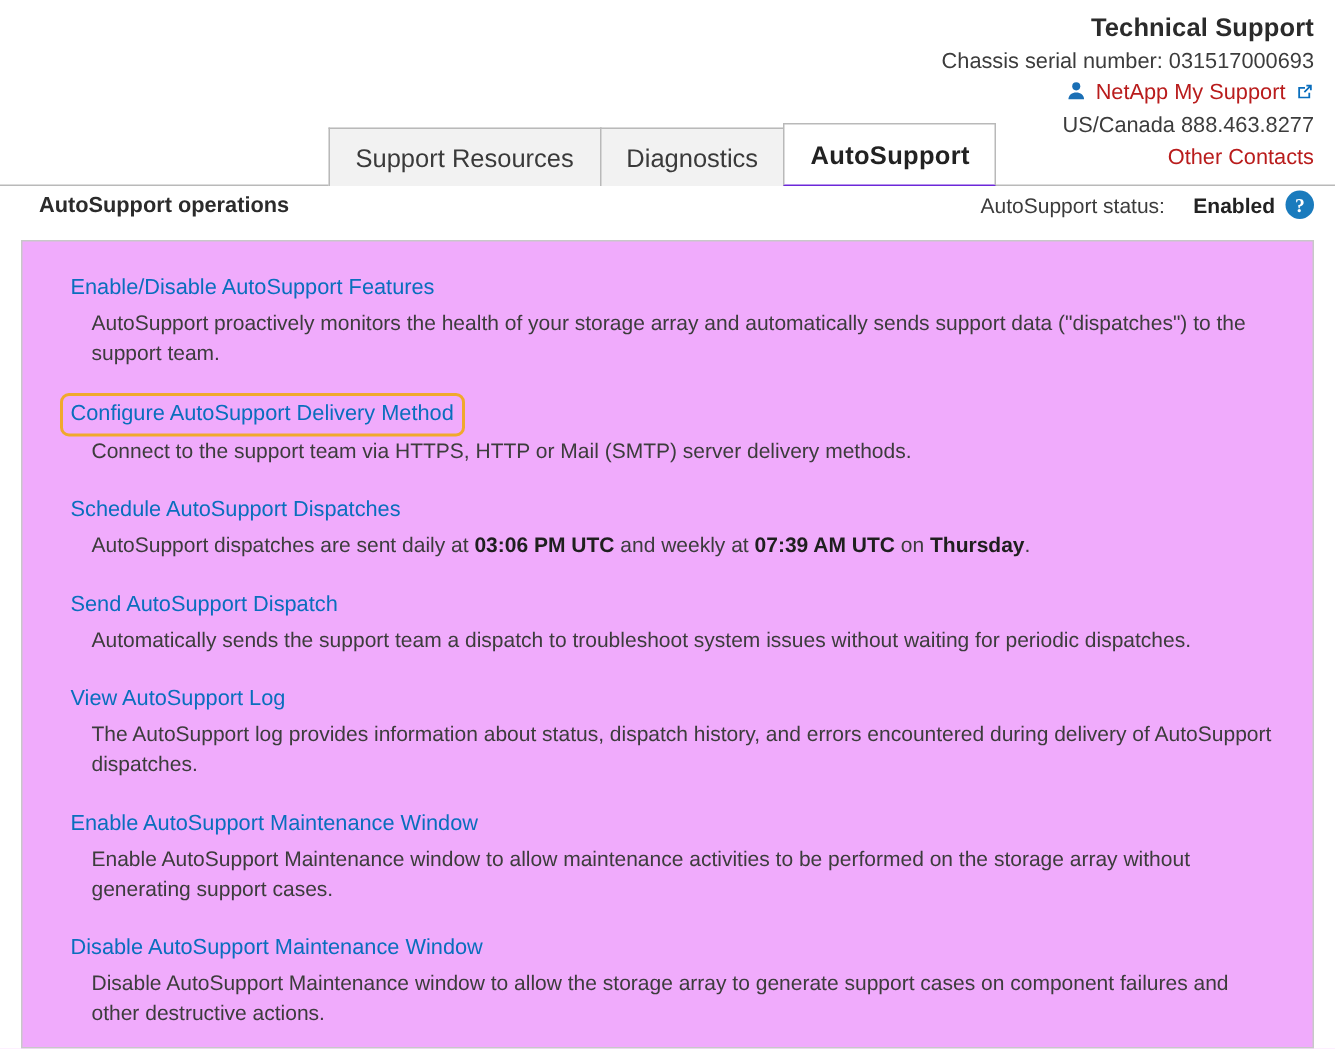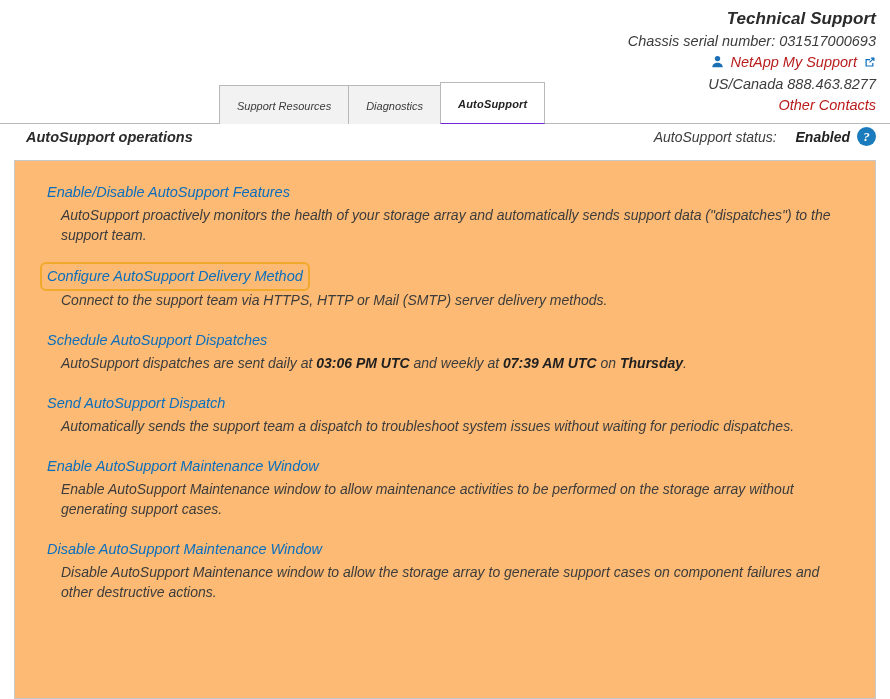--- a/index.html
+++ b/index.html
@@ -11,21 +11,20 @@
     background: #ffffff;
     font-family: "Liberation Sans", sans-serif;
     color: #333333;
     overflow: hidden;
   }
   #page {
     position: relative;
     width: 890px;
     height: 699px;
     background: #ffffff;
-    font-style: italic;
   }
 
   
   .header {
     position: absolute;
     top: 0;
     right: 14px;
     width: 560px;
     text-align: right;
     padding-top: 8px;
@@ -86,21 +85,21 @@
     left: 219px;
     bottom: 0;
     display: flex;
     align-items: flex-end;
   }
   .tab {
     border: 1px solid #b9b9b9;
     border-bottom: none;
     background: #f2f2f2;
     color: #3a3a3a;
-    font-size: 11px;
+    font-size: 17px;
     padding: 9px 17px 8px 17px;
     margin-right: -1px;
     line-height: 20px;
     cursor: pointer;
     position: relative;
     top: 1px;
     height: 39px;
     display: flex;
     align-items: center;
   }
@@ -156,21 +155,21 @@
   }
 
   
   .panel {
     position: absolute;
     top: 160px;
     left: 14px;
     width: 862px;
     height: 539px;
     border: 1px solid #c8c8c8;
-    background: #fdba74;
+    background: #f0abfc;
   }
   .ops-list {
     padding: 22px 0 0 0;
   }
   .op {
     padding: 0 26px 0 32px;
     margin-bottom: 21px;
   }
   .op-link {
     color: #0a6ebd;
@@ -248,18 +247,19 @@
     </div>
     <div class="help-icon">?</div>
   </div>
 
   <div class="panel">
     <div class="ops-list" id="ops-list">
         <div class="op"><a href="#" class="op-link">Enable/Disable AutoSupport Features</a><div class="op-desc"><span>AutoSupport proactively monitors the health of your storage array and automatically sends support data ("dispatches") to the support team.</span></div></div>
         <div class="op"><a href="#" class="op-link focused">Configure AutoSupport Delivery Method</a><div class="op-desc"><span>Connect to the support team via HTTPS, HTTP or Mail (SMTP) server delivery methods.</span></div></div>
         <div class="op"><a href="#" class="op-link">Schedule AutoSupport Dispatches</a><div class="op-desc"><span>AutoSupport dispatches are sent daily at </span><b>03:06 PM UTC</b><span> and weekly at </span><b>07:39 AM UTC</b><span> on </span><b>Thursday</b><span>.</span></div></div>
         <div class="op"><a href="#" class="op-link">Send AutoSupport Dispatch</a><div class="op-desc"><span>Automatically sends the support team a dispatch to troubleshoot system issues without waiting for periodic dispatches.</span></div></div>
+        <div class="op"><a href="#" class="op-link">View AutoSupport Log</a><div class="op-desc"><span>The AutoSupport log provides information about status, dispatch history, and errors encountered during delivery of AutoSupport dispatches.</span></div></div>
         <div class="op"><a href="#" class="op-link">Enable AutoSupport Maintenance Window</a><div class="op-desc"><span>Enable AutoSupport Maintenance window to allow maintenance activities to be performed on the storage array without generating support cases.</span></div></div>
         <div class="op"><a href="#" class="op-link">Disable AutoSupport Maintenance Window</a><div class="op-desc"><span>Disable AutoSupport Maintenance window to allow the storage array to generate support cases on component failures and other destructive actions.</span></div></div>
       </div>
   </div>
 
 </div>
 
 </body></html>

